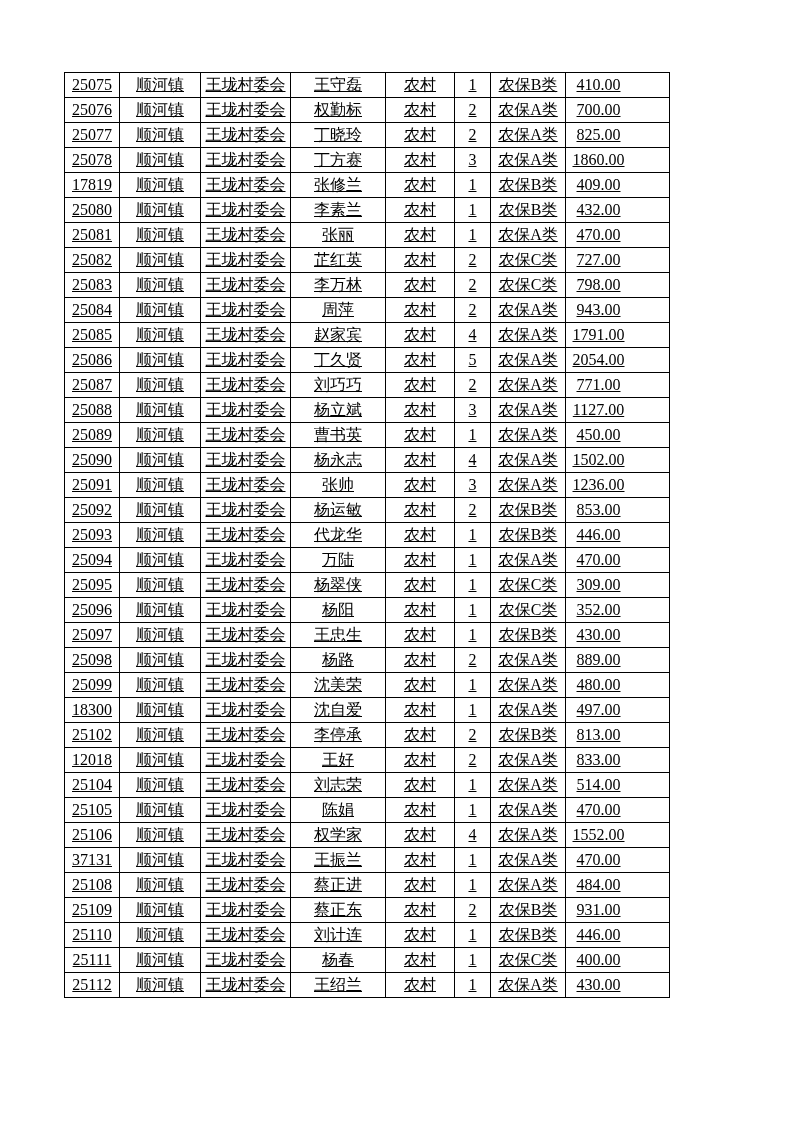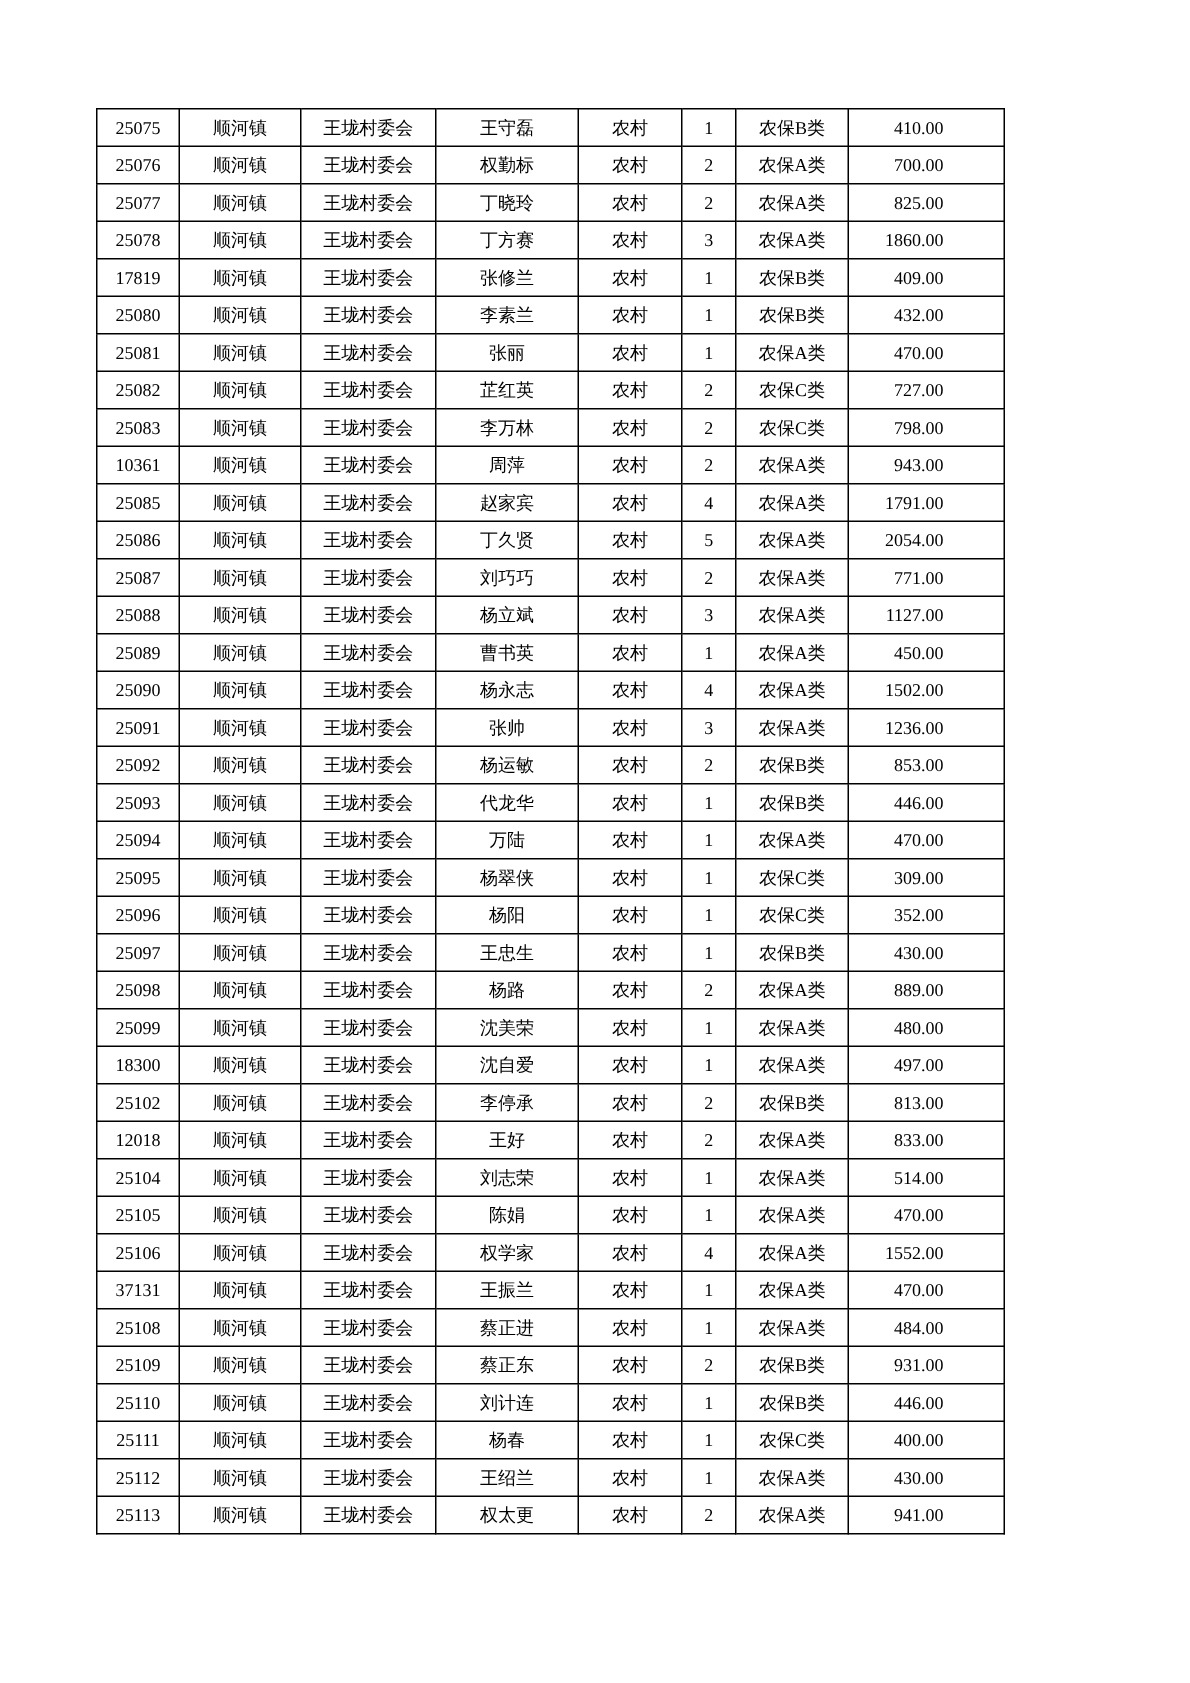--- a/index.html
+++ b/index.html
@@ -15,34 +15,34 @@
     overflow: hidden;
     font-family: "Liberation Serif", "DejaVu Serif", serif;
     color: #000000;
   }
   table.records {
     position: absolute;
     left: 64px;
     top: 72px;
     border-collapse: collapse;
     table-layout: fixed;
-    font-size: 12px;
+    font-size: 16px;
     line-height: 1;
+    text-decoration: underline;
   }
   table.records td {
     border: 1px solid #000000;
     height: 24px;
     text-align: center;
     vertical-align: middle;
     padding: 0 2px;
     overflow: hidden;
     white-space: nowrap;
   }
   table.records td.col-amount {
-    text-align: right;
     padding-right: 40px;
   }
   table.records td.col-count {
     text-align: center;
   }
 </style>
 </head>
 <body>
 
 <div class="sheet">
@@ -142,21 +142,21 @@
           <td class="col-id">25083</td>
           <td class="col-town">顺河镇</td>
           <td class="col-village">王垅村委会</td>
           <td class="col-name">李万林</td>
           <td class="col-residence">农村</td>
           <td class="col-count">2</td>
           <td class="col-category">农保C类</td>
           <td class="col-amount">798.00</td>
         </tr>
         <tr>
-          <td class="col-id">10361</td>
+          <td class="col-id">25084</td>
           <td class="col-town">顺河镇</td>
           <td class="col-village">王垅村委会</td>
           <td class="col-name">周萍</td>
           <td class="col-residence">农村</td>
           <td class="col-count">2</td>
           <td class="col-category">农保A类</td>
           <td class="col-amount">943.00</td>
         </tr>
         <tr>
           <td class="col-id">25085</td>
@@ -420,26 +420,16 @@
         </tr>
         <tr>
           <td class="col-id">25112</td>
           <td class="col-town">顺河镇</td>
           <td class="col-village">王垅村委会</td>
           <td class="col-name">王绍兰</td>
           <td class="col-residence">农村</td>
           <td class="col-count">1</td>
           <td class="col-category">农保A类</td>
           <td class="col-amount">430.00</td>
-        </tr>
-        <tr>
-          <td class="col-id">25113</td>
-          <td class="col-town">顺河镇</td>
-          <td class="col-village">王垅村委会</td>
-          <td class="col-name">权太更</td>
-          <td class="col-residence">农村</td>
-          <td class="col-count">2</td>
-          <td class="col-category">农保A类</td>
-          <td class="col-amount">941.00</td>
         </tr>
       </tbody>
   </table>
 </div>
 
 </body></html>

